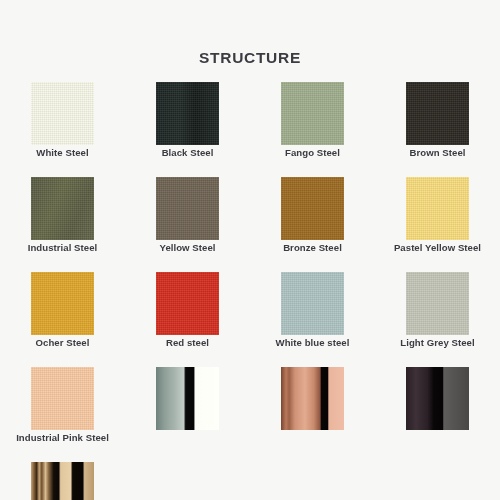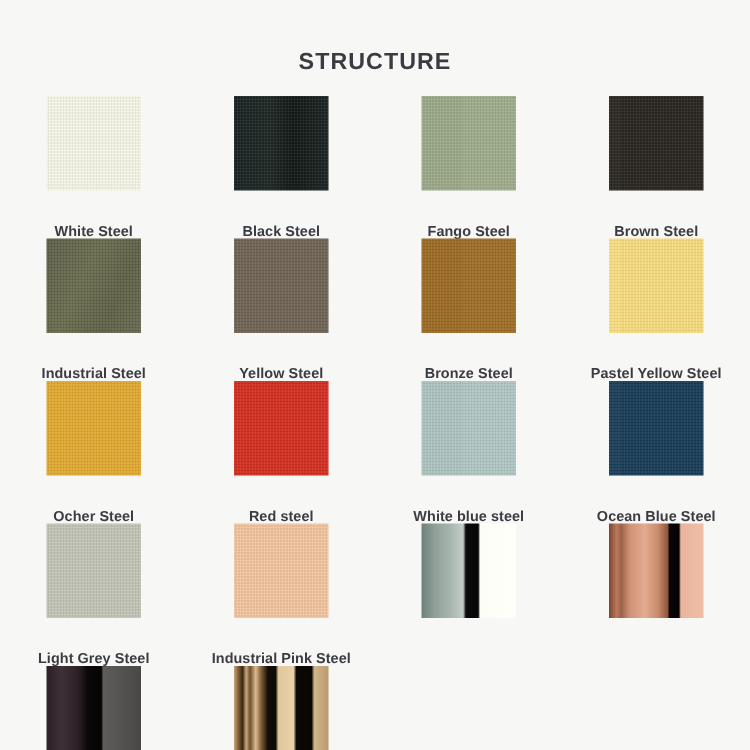--- a/index.html
+++ b/index.html
@@ -19,21 +19,21 @@
     width: 500px;
     height: 500px;
     box-sizing: border-box;
   }
   #page-title {
     text-align: center;
     font-size: 15.5px;
     font-weight: bold;
     letter-spacing: 0.7px;
     color: #3b3b42;
-    margin: 0;
+    margin: 16px;
     padding-top: 34px;
     line-height: 16px;
   }
   #swatch-grid {
     margin-top: 14px;
     display: grid;
     grid-template-columns: repeat(4, 125px);
     grid-auto-rows: 95px;
     justify-content: center;
   }
@@ -54,21 +54,21 @@
   .swatch-chip.flat::after {
     content: "";
     position: absolute;
     inset: 0;
     background-image:
       repeating-linear-gradient(0deg, rgba(255,255,255,.05) 0 1px, rgba(0,0,0,.045) 1px 2px),
       repeating-linear-gradient(90deg, rgba(255,255,255,.045) 0 1px, rgba(0,0,0,.04) 1px 2px);
     pointer-events: none;
   }
   .swatch-label {
-    margin-top: 22px;
+    margin-top: 2px;
     font-size: 9.6px;
     font-weight: bold;
     color: #3b3b42;
     line-height: 12.5px;
     max-width: 108px;
     letter-spacing: 0.05px;
   }
   .swatch-note {
     margin-top: 18px;
     font-size: 7.2px;
@@ -125,24 +125,20 @@
       </div>
       <div class="swatch-cell">
         <div class="swatch-chip flat" style="background: rgb(211, 45, 30);"></div>
         <div class="swatch-label">Red steel</div>
       </div>
       <div class="swatch-cell">
         <div class="swatch-chip flat" style="background: rgb(174, 196, 194);"></div>
         <div class="swatch-label">White blue steel</div>
       </div>
       <div class="swatch-cell">
-        <div class="swatch-chip flat" style="background: rgb(22, 58, 86);"></div>
-        <div class="swatch-label">Ocean Blue Steel</div>
-      </div>
-      <div class="swatch-cell">
         <div class="swatch-chip flat" style="background: rgb(195, 198, 183);"></div>
         <div class="swatch-label">Light Grey Steel</div>
       </div>
       <div class="swatch-cell">
         <div class="swatch-chip flat" style="background: rgb(248, 201, 163);"></div>
         <div class="swatch-label">Industrial Pink Steel</div>
       </div>
       <div class="swatch-cell">
         <div class="swatch-chip" style="background: linear-gradient(90deg, rgb(110, 129, 123) 0%, rgb(143, 160, 153) 14%, rgb(168, 181, 175) 30%, rgb(195, 205, 199) 44%, rgb(10, 10, 10) 47%, rgb(6, 6, 6) 60%, rgb(253, 253, 247) 62%, rgb(255, 255, 250) 100%);"></div>
       </div>

